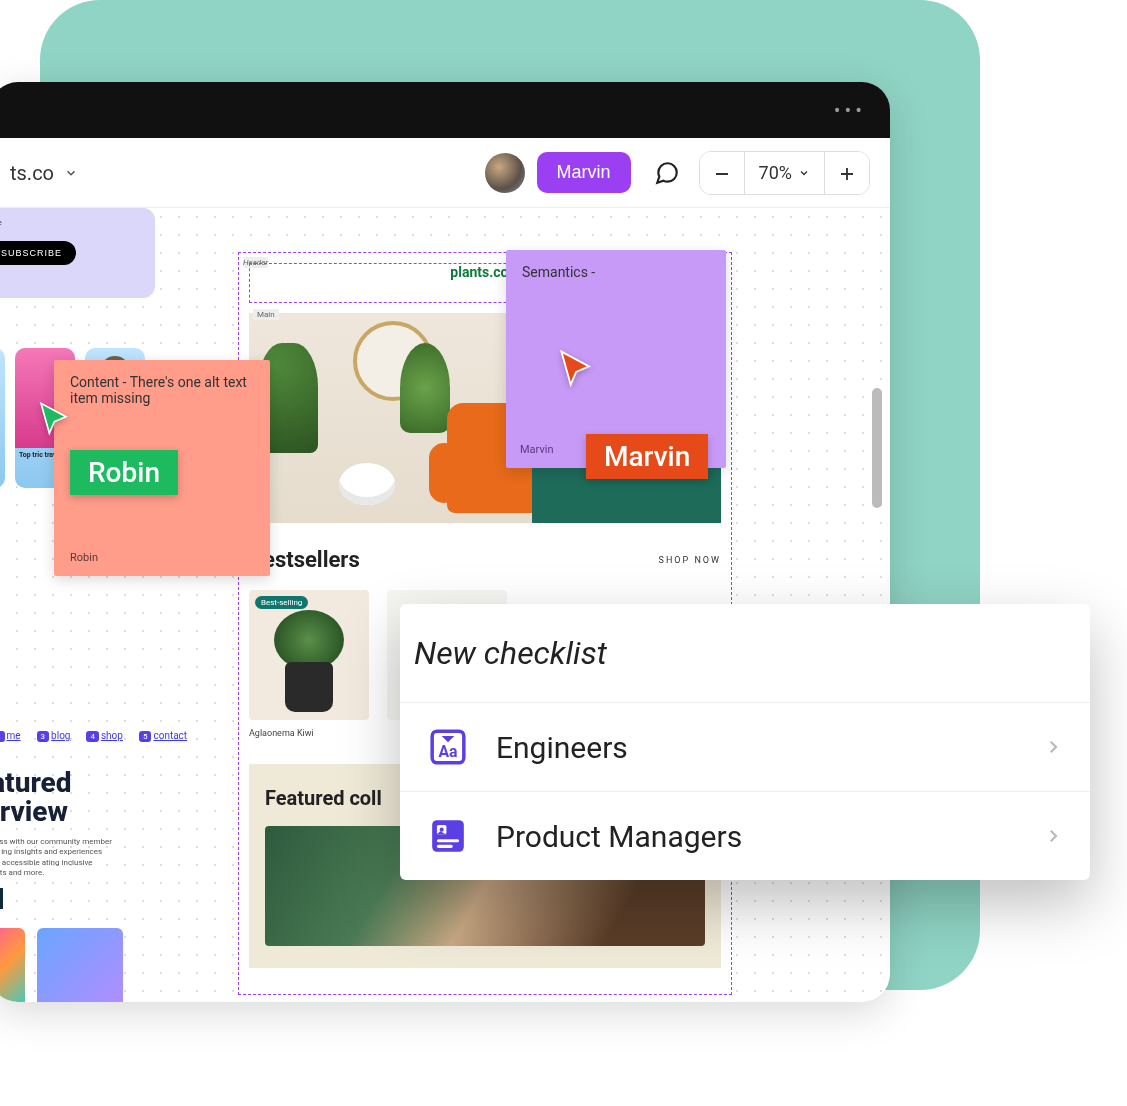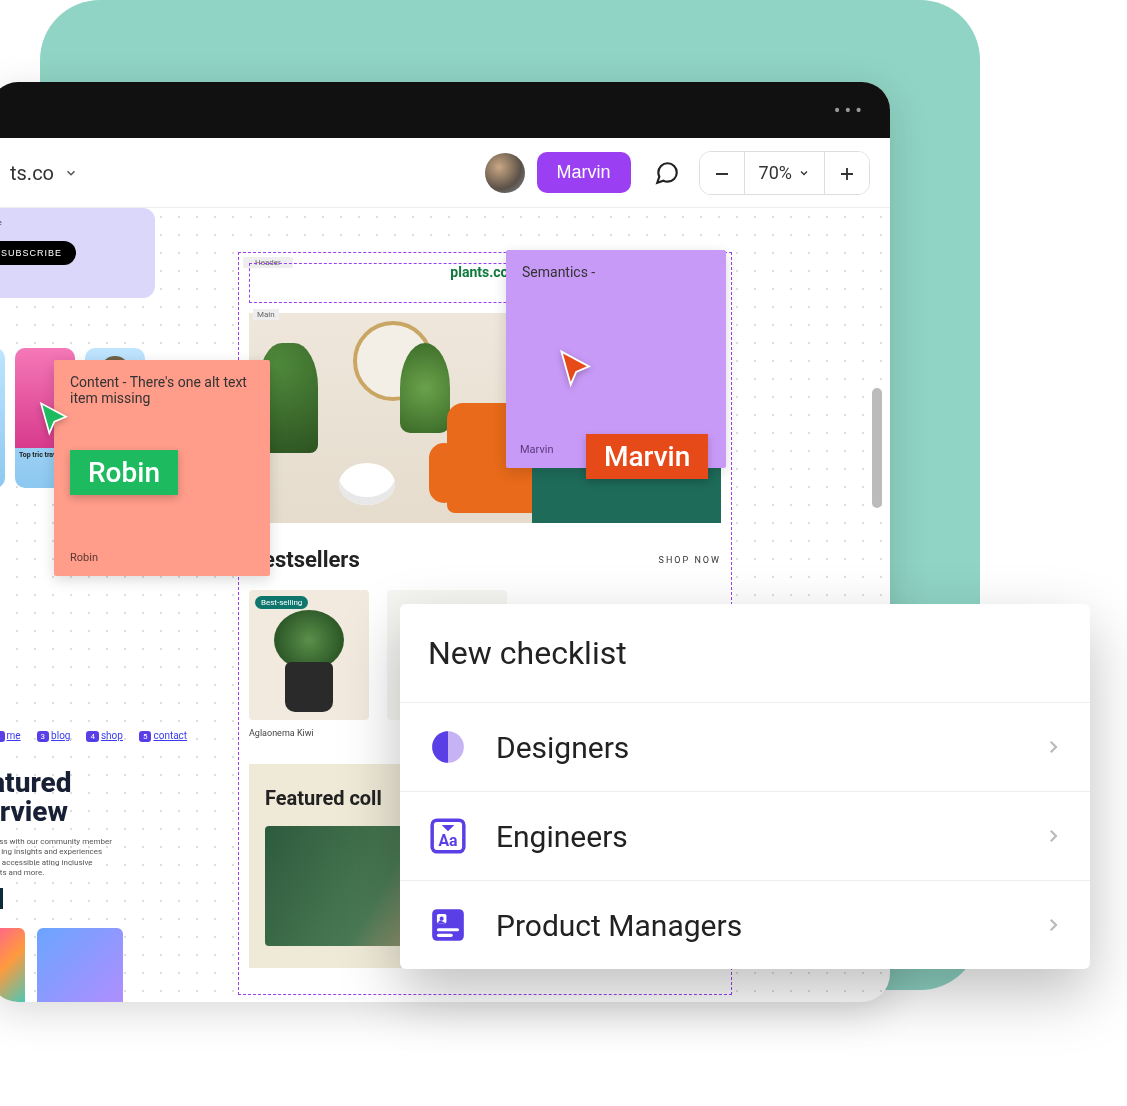--- a/index.html
+++ b/index.html
@@ -215,21 +215,21 @@
     .bottom-imgs .b { background: linear-gradient(135deg, #6aa5ff, #b58cff); }
     
     .artboard {
       position: absolute;
       left: 248px;
       top: 44px;
       width: 494px;
       border: 1px dashed #9a3ff2;
       background: #fff;
     }
-    .artboard .frame-label { position:absolute; top:4px; left:4px; font-size:8px; background:#eee; color:#666; padding:1px 12px; border-radius:2px; }
+    .artboard .frame-label { position:absolute; top:4px; left:4px; font-size:8px; background:#eee; color:#666; padding:1px 0; border-radius:2px;font-style:italic; }
     .art-header {
       margin: 10px;
       border: 1px dashed #9a3ff2;
       height: 40px;
       display: flex;
       align-items: center;
       padding: 0 10px;
       gap: 20px;
       position: relative;
       flex-direction: column;
@@ -313,21 +313,21 @@
     .checklist {
       position: absolute;
       left: 400px;
       top: 604px;
       width: 690px;
       background: #fff;
       border-radius: 6px;
       box-shadow: 0 24px 60px rgba(0,0,0,.25);
       z-index: 50;
     }
-    .checklist-title { padding: 30px 28px; font-size: 32px; color:#222; }
+    .checklist-title { padding: 30px 14px; font-size: 32px; color:#222;font-style:italic; }
     .checklist-item {
       display: flex;
       align-items: center;
       gap: 28px;
       padding: 24px 28px;
       border-top: 1px solid #eee;
       cursor: pointer;
     }
     .checklist-item .ic { width: 40px; height: 40px; display:flex; align-items:center; justify-content:center; flex-shrink:0;}
     .checklist-item .label { font-size: 30px; color: #222; flex: 1; }
@@ -488,32 +488,20 @@
 </div>
 <div class="cursor-green">
   <svg class="cursor-svg" width="40" height="40" viewBox="0 0 24 24">
       <path fill="#1dba60" stroke="#fff" stroke-width="1" d="M3 2l5 18 3-7 7-3z"></path>
     </svg>
 </div>
 
 <div class="checklist">
   <div class="checklist-title">New checklist</div>
 
-  <div class="checklist-item">
-    <div class="ic">
-      <svg width="38" height="38" viewBox="0 0 24 24">
-          <circle cx="12" cy="12" r="10" fill="#c5b3f6"></circle>
-          <path d="M12 2a10 10 0 000 20z" fill="#5b3fe6"></path>
-        </svg>
-    </div>
-    <div class="label">Designers</div>
-    <svg class="chev" width="18" height="18" viewBox="0 0 24 24">
-        <path fill="none" stroke="currentColor" stroke-width="3" d="M9 5l7 7-7 7"></path>
-      </svg>
-  </div>
 
   <div class="checklist-item">
     <div class="ic">
       <svg width="38" height="38" viewBox="0 0 24 24">
           <rect x="2" y="2" width="20" height="20" rx="3" fill="none" stroke="#5b3fe6" stroke-width="2.2"></rect>
           <path d="M8 5l4 4 4-4z" fill="#5b3fe6"></path>
           <text x="12" y="18" text-anchor="middle" font-size="10" font-weight="700" fill="#5b3fe6">Aa</text>
         </svg>
     </div>
     <div class="label">Engineers</div>

